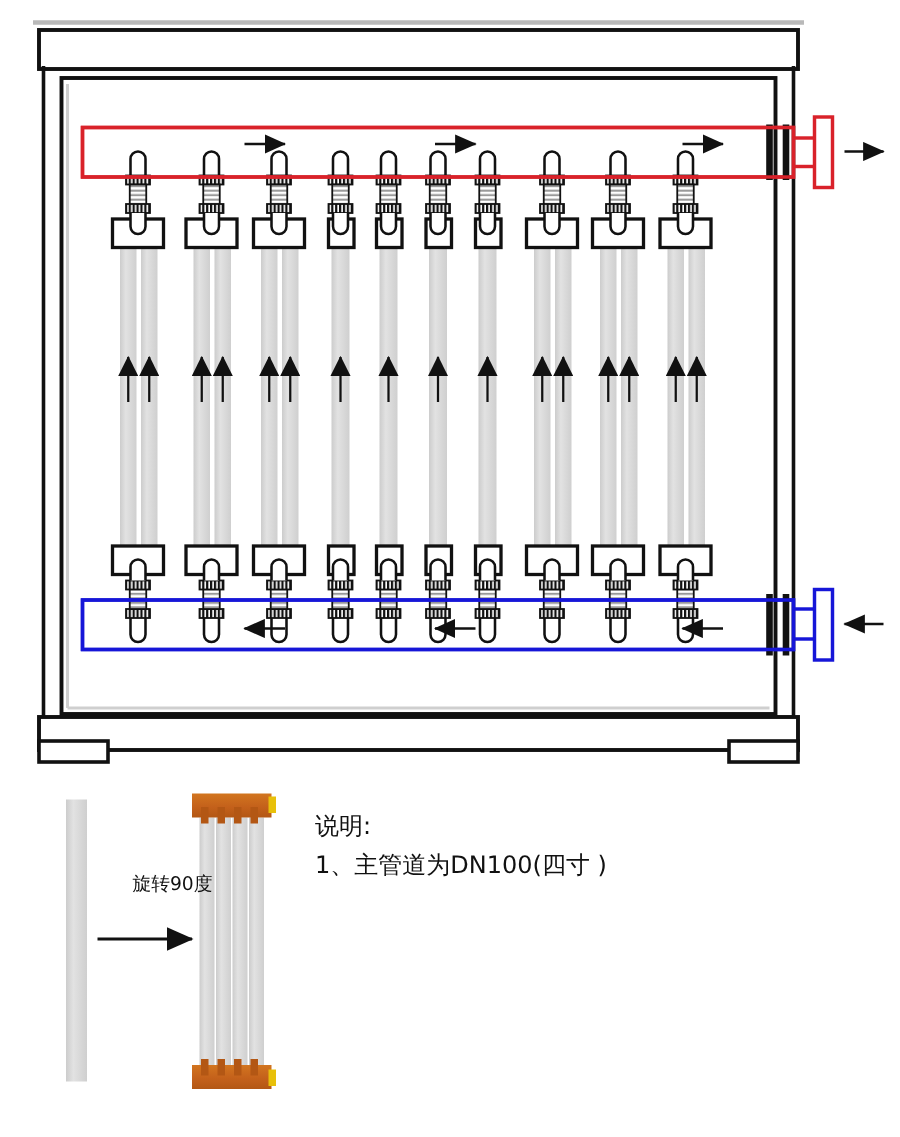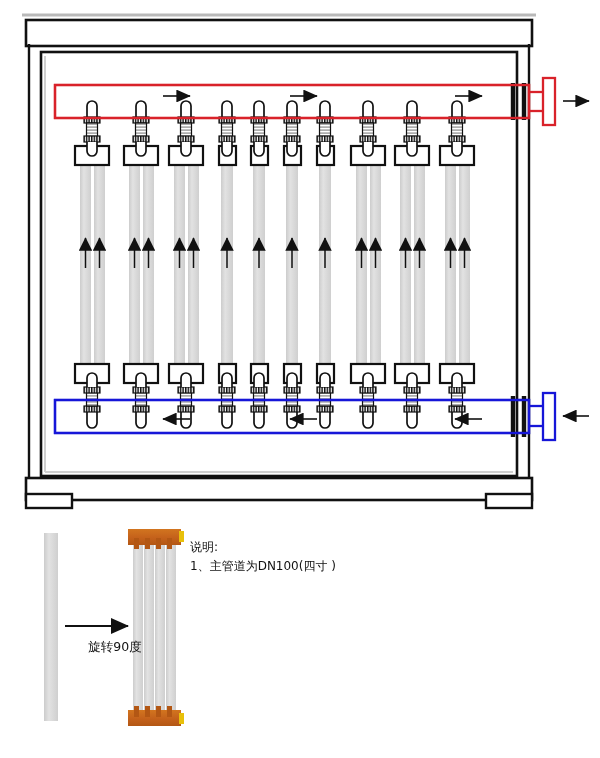--- a/index.html
+++ b/index.html
@@ -1,22 +1,22 @@
 <!DOCTYPE html>
 <html><head>
 <meta charset="utf-8">
 <style>
   html,body{margin:0;padding:0;background:#ffffff;}
   body{width:600px;height:758px;position:relative;overflow:hidden;
        font-family:"DejaVu Sans","Liberation Sans",sans-serif;}
   .stage{position:absolute;left:0;top:0;width:600px;height:758px;}
   svg{display:block;}
   .legend{position:absolute;left:190px;top:538px;width:400px;}
-  .legend div{font-size:12px;color:#111;line-height:1.62;white-space:nowrap;}
-  .rot-label{position:absolute;left:60px;top:639px;width:110px;text-align:center;
+  .legend div{font-size:16px;color:#111;line-height:1.62;white-space:nowrap;margin-left:20px;}
+  .rot-label{position:absolute;left:60px;top:581px;width:110px;text-align:center;
              font-size:12.5px;color:#111;}
 </style>
 </head>
 <body>
 
 <div class="stage">
   <svg width="600" height="758" viewBox="0 0 600 758">
 
     <defs>
       <marker id="ar-r" markerWidth="9" markerHeight="8" refX="8.5" refY="4" orient="auto">

